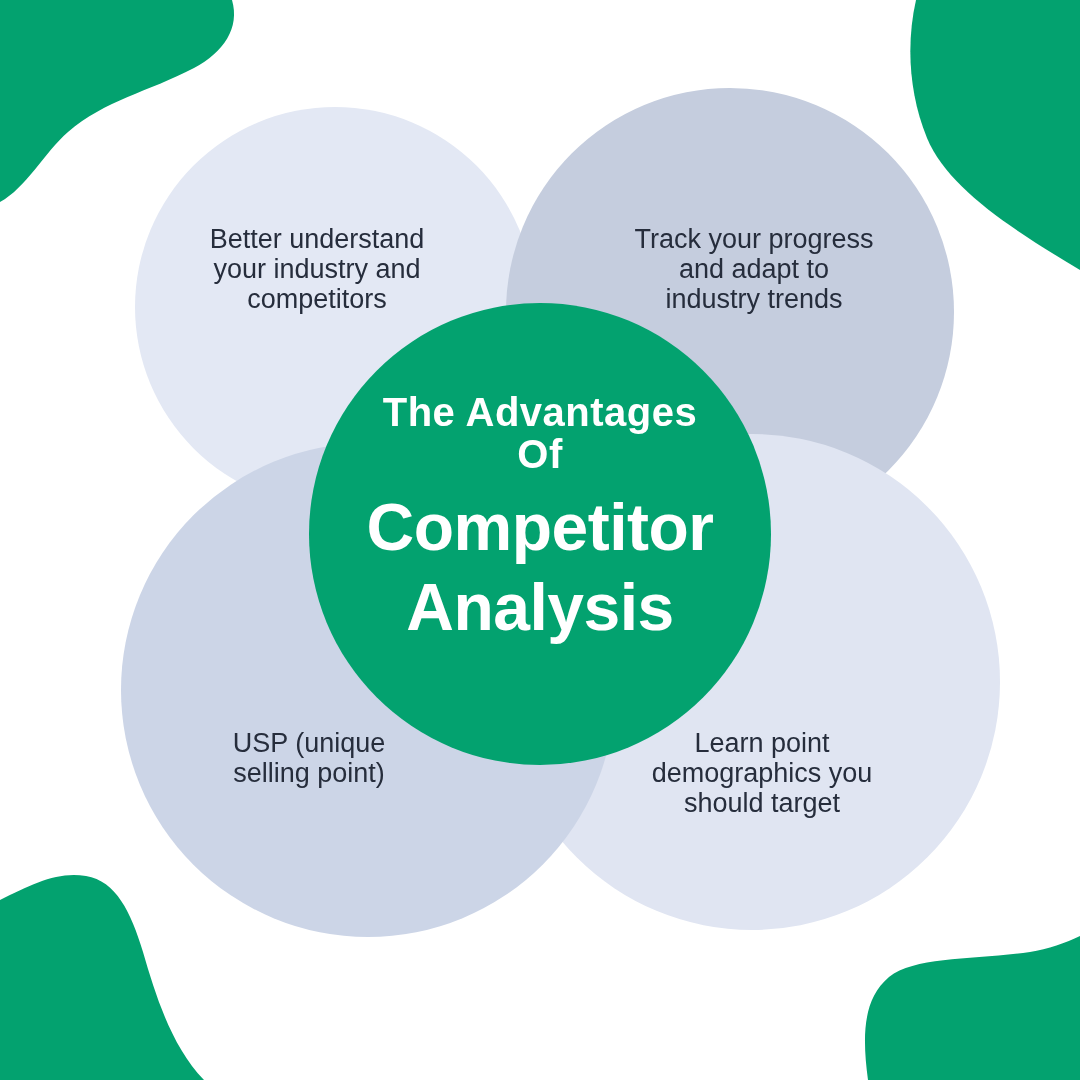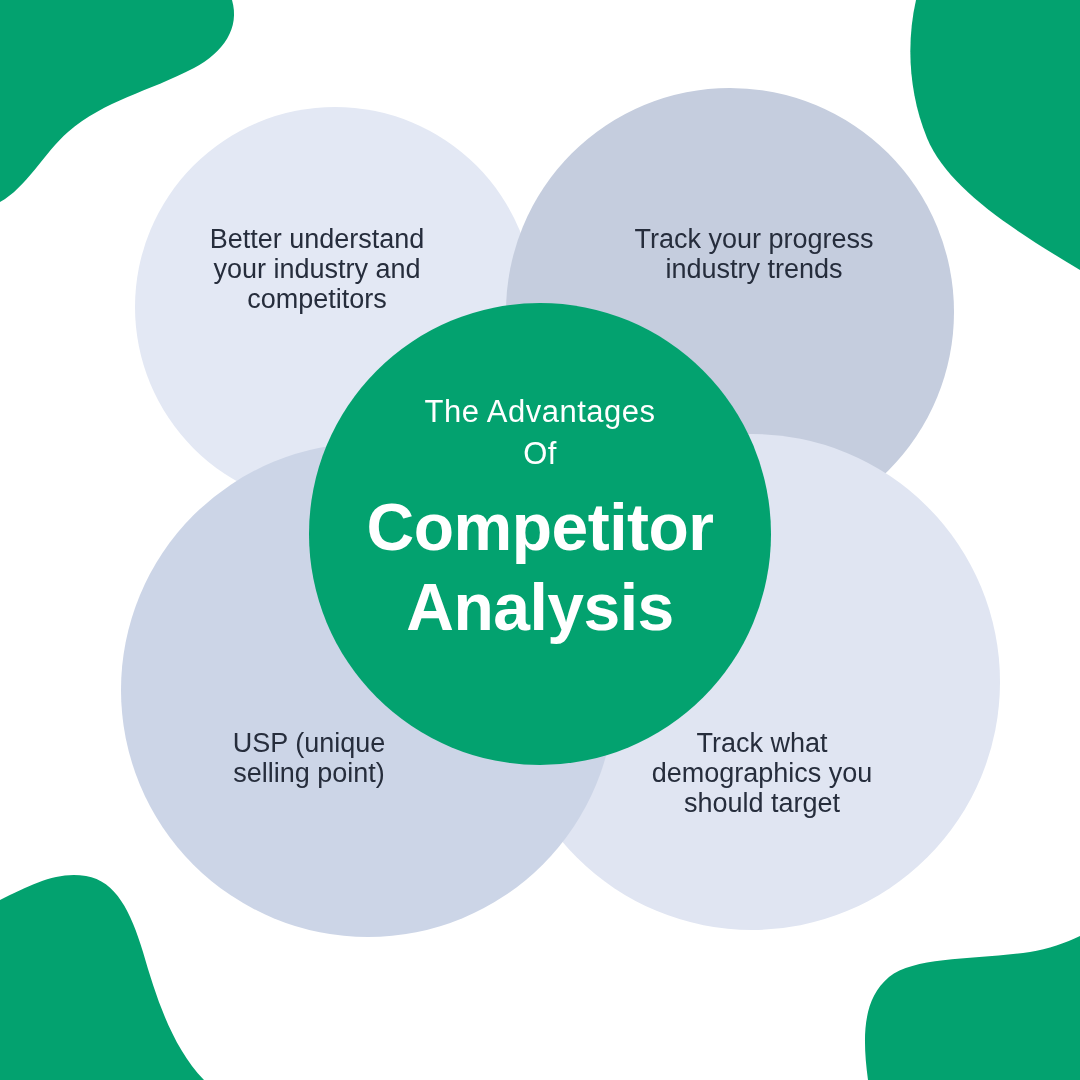--- a/index.html
+++ b/index.html
@@ -38,22 +38,22 @@
   .c-br { left: 504px; top: 434px;  width: 496px; height: 496px; background: var(--circle-bottom-right); }
   .c-bl { left: 121px; top: 443px;  width: 494px; height: 494px; background: var(--circle-bottom-left); }
   .c-center {
     left: 309px; top: 303px; width: 462px; height: 462px;
     background: var(--green);
     text-align: center;
     color: var(--text-light);
   }
   .kicker {
     padding-top: 88px;
-    font-size: 31px;
-    font-weight: 400;
+    font-size: 40px;
+    font-weight: 700;
     line-height: 42px;
     letter-spacing: 0.5px;
   }
   .main-title {
     margin-top: 12px;
     font-size: 66px;
     font-weight: 800;
     line-height: 80px;
     letter-spacing: -0.5px;
   }
@@ -89,30 +89,31 @@
   <div class="circle c-bl"></div>
 
   <div class="note n-tl">
     <div>Better understand</div>
     <div>your industry and</div>
     <div>competitors</div>
   </div>
 
   <div class="note n-tr">
     <div>Track your progress</div>
+    <div>and adapt to</div>
     <div>industry trends</div>
   </div>
 
   <div class="note n-bl">
     <div>USP (unique</div>
     <div>selling point)</div>
   </div>
 
   <div class="note n-br">
-    <div>Track what</div>
+    <div>Learn point</div>
     <div>demographics you</div>
     <div>should target</div>
   </div>
 
   <div class="circle c-center">
     <div class="kicker">
       <div>The Advantages</div>
       <div>Of</div>
     </div>
     <div class="main-title">

